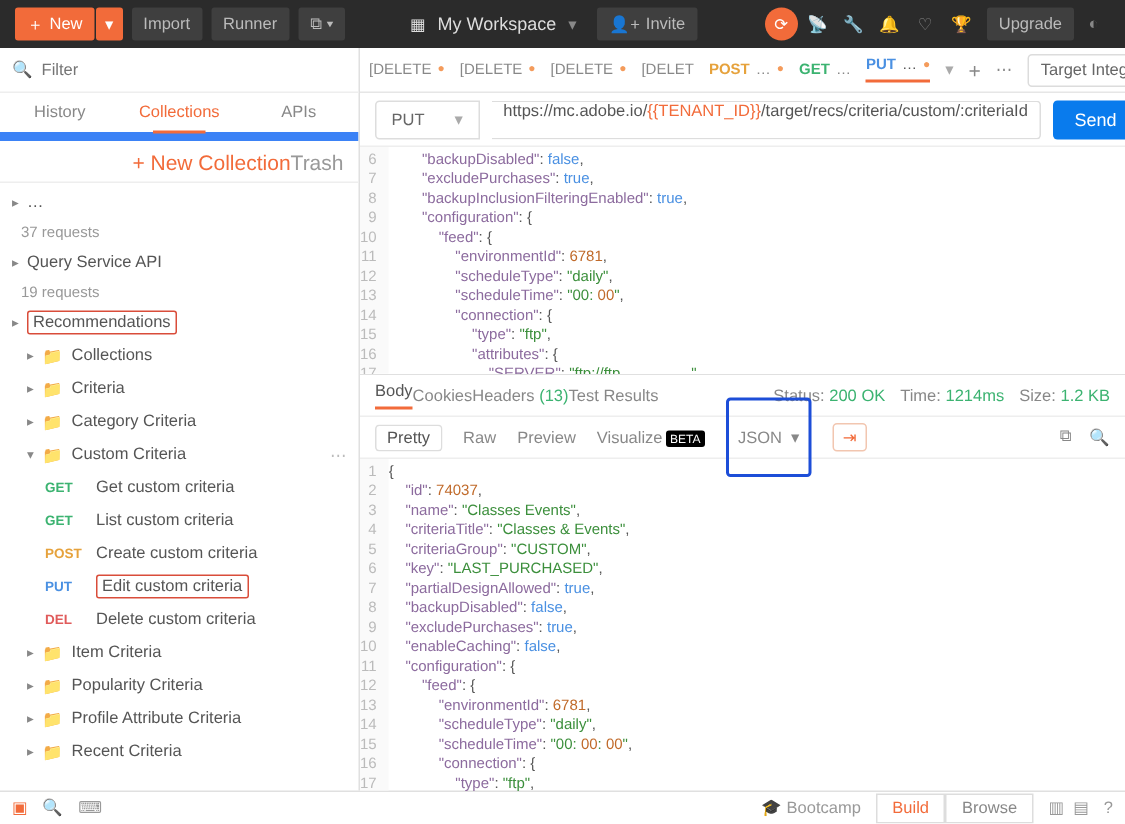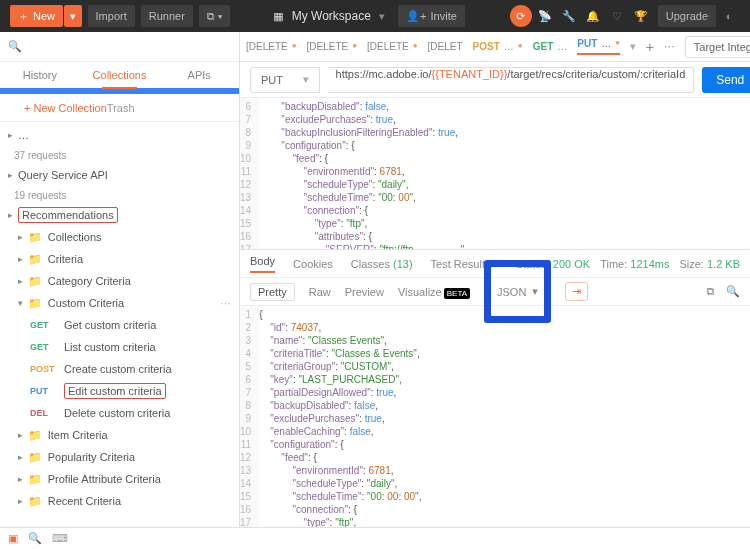--- a/index.html
+++ b/index.html
@@ -13,21 +13,21 @@
 .top-icon{width:22px;height:22px;display:flex;align-items:center;justify-content:center;color:#888;cursor:pointer;margin-left:2px}
 .top-icon.orange{background:#f26b3a;border-radius:50%;color:#fff}
 .main{display:flex;height:calc(100vh - 32px - 22px)}
 .sidebar{width:240px;border-right:1px solid #e0e0e0;display:flex;flex-direction:column;overflow:hidden}
 .filter-row{height:30px;display:flex;align-items:center;padding:0 8px;border-bottom:1px solid #eee;color:#999}
 .filter-row input{border:none;outline:none;width:100%;font-size:11px;margin-left:6px;color:#666}
 .side-tabs{height:32px;display:flex;border-bottom:6px solid #3b82f6}
 .side-tab{flex:1;display:flex;align-items:center;justify-content:center;font-size:11px;color:#888;cursor:pointer;position:relative}
 .side-tab.active{color:#f26b3a}
 .side-tab.active::after{content:"";position:absolute;bottom:-1px;left:22px;right:22px;height:2px;background:#f26b3a}
-.newcol{height:28px;display:flex;align-items:center;padding:0 24px;color:#f26b3a;font-size:11px;border-bottom:1px solid #eee;justify-content:flex-start}
+.newcol{height:28px;display:flex;align-items:center;padding:0 10px;color:#f26b3a;font-size:14px;border-bottom:1px solid #eee;justify-content:flex-end}
 .trash{color:#999}
 .tree{flex:1;overflow-y:auto;padding:2px 0}
 .tree-item{display:flex;align-items:center;height:22px;padding:0 8px;cursor:pointer;color:#555;white-space:nowrap}
 .tree-item.sub{height:18px;padding-left:14px;color:#999;font-size:10px}
 .tree-item .arrow{width:10px;color:#888;font-size:9px}
 .folder{color:#555;margin-right:6px;font-size:11px}
 .highlight{border:1px solid #d94d3a;padding:1px 3px;border-radius:2px}
 .tree .dots{margin-left:auto;color:#bbb}
 .method{width:28px;font-size:9px;font-weight:600;margin-right:6px}
 .GET{color:#3cb371}.POST{color:#e6a23c}.PUT{color:#4a90e2}.DEL{color:#e05b5b}
@@ -42,30 +42,30 @@
 .req-row{height:36px;display:flex;align-items:center;padding:6px 10px;gap:8px;border-bottom:1px solid #eee}
 .method-sel{height:26px;display:flex;align-items:center;padding:0 10px;border:1px solid #ddd;border-radius:3px 0 0 3px;color:#666;font-size:11px;gap:20px}
 .url-input{flex:1;height:26px;border:1px solid #ddd;border-left:none;border-radius:0 3px 3px 0;padding:0 8px;font-size:11px;color:#555;outline:none}
 .url-input .tok{color:#f26b3a}
 .send-btn{height:26px;background:#097bed;color:#fff;border-radius:3px;padding:0 14px;display:flex;align-items:center;gap:10px;font-size:12px;cursor:pointer}
 .code-block{flex:0 0 152px;overflow:auto;font-family:Menlo,Consolas,monospace;font-size:10px;background:#fff;border-bottom:1px solid #e0e0e0;display:flex}
 .gutter{background:#fafafa;color:#bbb;text-align:right;padding:2px 8px 2px 0;user-select:none}
 .gutter div{height:13px;line-height:13px}
 .codelines{padding:2px 0}
 .codelines div{height:13px;line-height:13px;white-space:pre}
-.resp-tabs{height:28px;display:flex;align-items:center;border-bottom:1px solid #eee;padding:0 10px;font-size:11px;color:#888;gap:18px}
+.resp-tabs{height:28px;display:flex;align-items:center;border-bottom:1px solid #eee;padding:0 10px;font-size:11px;color:#888;}
 .resp-tabs .active{color:#555;border-bottom:2px solid #f26b3a;padding-bottom:4px}
 .resp-tabs .right{margin-left:auto;display:flex;gap:10px}
 .stat-ok{color:#3cb371}
 .save-resp{color:#f26b3a}
 .pretty-row{height:28px;display:flex;align-items:center;padding:0 10px;gap:14px;border-bottom:1px solid #eee;font-size:11px;color:#888}
 .pretty-row .pill{padding:3px 8px;border-radius:3px}
 .pretty-row .active{background:#fff;box-shadow:inset 0 0 0 1px #ddd;color:#555}
 .pretty-row .beta{background:#000000;color:#fff;font-size:8px;padding:1px 3px;border-radius:2px;margin-left:2px}
-.pretty-row .jsonsel{display:flex;align-items:center;gap:6px;border:7px solid #1d4ed8;padding:18px 6px;border-radius:3px}
+.pretty-row .jsonsel{display:flex;align-items:center;gap:6px;border:2px solid #1d4ed8;padding:18px 6px;border-radius:3px}
 .pretty-row .wrapbtn{color:#f26b3a;border:1px solid #f2c6b0;padding:2px 6px;border-radius:3px}
 .resp-body{flex:1;overflow:auto;font-family:Menlo,Consolas,monospace;font-size:10px;display:flex}
 .k{color:#8c6b9e}.s{color:#3c8f3c}.n{color:#c06a2a}.b{color:#4a90e2}
 .footer{height:22px;border-top:1px solid #e0e0e0;display:flex;align-items:center;padding:0 8px;gap:10px;color:#999;font-size:11px}
 .footer .right{margin-left:auto;display:flex;gap:0;align-items:center}
 .foot-tab{padding:3px 10px;border:1px solid #ddd;color:#888;cursor:pointer}
 .foot-tab.active{color:#f26b3a}
 </style>
 </head>
 <body>
@@ -94,20 +94,21 @@
   <div class="top-icon">♡</div>
   <div class="top-icon">🏆</div>
   <div class="btn btn-dark">Upgrade</div>
   <div class="top-icon">◐</div>
 </div>
 
 <div class="main">
   <div class="sidebar">
     <div class="filter-row">
       <span>🔍</span>
+      <input placeholder="Filter" style="">
     </div>
     <div class="side-tabs">
       <div class="side-tab">History</div>
       <div class="side-tab active">Collections</div>
       <div class="side-tab">APIs</div>
     </div>
     <div class="newcol">
       <span>+ <span>New Collection</span></span>
       <span class="trash">Trash</span>
     </div>
@@ -194,21 +195,21 @@
           <div>                <span class="k">"connection"</span>: {</div>
           <div>                    <span class="k">"type"</span>: <span class="s">"ftp"</span>,</div>
           <div>                    <span class="k">"attributes"</span>: {</div>
           <div>                        <span class="k">"SERVER"</span>: <span class="s">"ftp://ftp                 "</span>,</div>
         </div>
     </div>
 
     <div class="resp-tabs">
       <span class="active">Body</span>
       <span>Cookies</span>
-      <span><span>Classes</span> <span style="color:#3cb371">(13)</span></span>
+      <span><span>Headers</span> <span style="color:#3cb371">(13)</span></span>
       <span>Test Results</span>
       <div class="right">
         <span>Status: <span class="stat-ok">200 OK</span></span>
         <span>Time: <span class="stat-ok">1214ms</span></span>
         <span>Size: <span class="stat-ok">1.2 KB</span></span>
       </div>
     </div>
 
     <div class="pretty-row">
       <span class="pill active">Pretty</span>
@@ -263,13 +264,21 @@
           <div>                <span class="k">"type"</span>: <span class="s">"ftp"</span>,</div>
         </div>
     </div>
   </div>
 </div>
 
 <div class="footer">
   <span style="color:#f26b3a">▣</span>
   <span>🔍</span>
   <span>⌨</span>
+  <div class="right">
+    <span style="margin-right:10px">🎓 <span>Bootcamp</span></span>
+    <span class="foot-tab active">Build</span>
+    <span class="foot-tab">Browse</span>
+    <span style="margin-left:10px">▥</span>
+    <span style="margin-left:6px">▤</span>
+    <span style="margin-left:10px">?</span>
+  </div>
 </div>
 
 </body></html>

